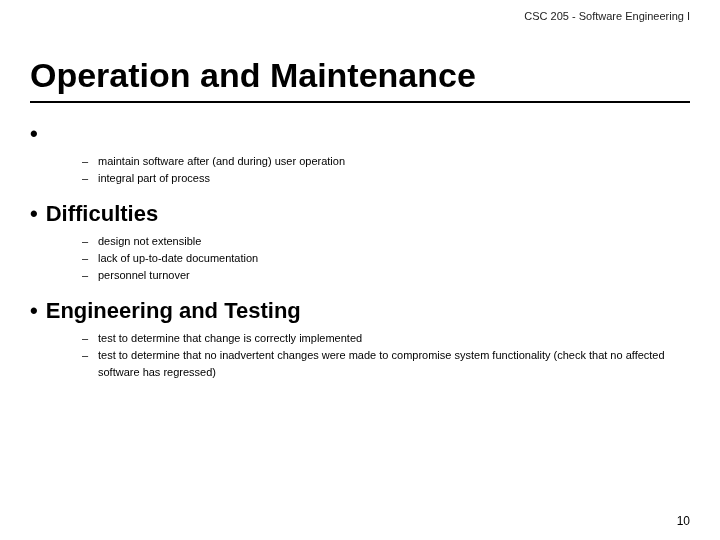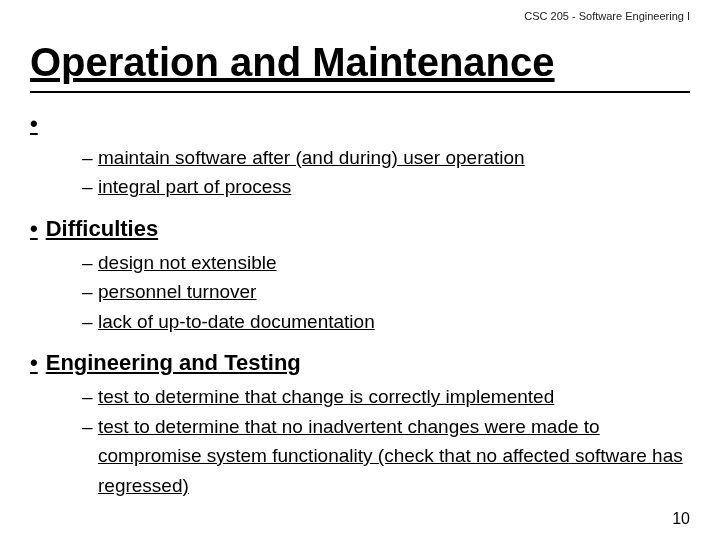--- a/index.html
+++ b/index.html
@@ -15,37 +15,36 @@
       font-family: "Times New Roman", Times, serif;
       overflow: hidden;
       position: relative;
     }
 
     .slide {
       width: 720px;
       height: 540px;
       padding: 12px 30px 16px 30px;
       position: relative;
-      text-decoration: underline;
     }
 
     .course-label {
       position: absolute;
       top: 10px;
       right: 30px;
       font-size: 11px;
       color: #222;
       font-family: Arial, Helvetica, sans-serif;
     }
 
     .slide-title {
-      font-size: 40px;
+      font-size: 34px;
       font-weight: bold;
       color: #000;
-      margin-top: 28px;
+      margin-top: 44px;
       margin-bottom: 6px;
       font-family: Arial, Helvetica, sans-serif;
     }
 
     .title-rule {
       border: none;
       border-top: 2px solid #000;
       margin-bottom: 18px;
     }
 
@@ -65,21 +64,21 @@
       font-weight: bold;
     }
 
     .sub-list {
       list-style: none;
       margin-left: 52px;
       margin-bottom: 14px;
     }
 
     .sub-list li {
-      font-size: 19px;
+      font-size: 11px;
       color: #000;
       line-height: 1.55;
       position: relative;
       padding-left: 16px;
       font-family: Arial, Helvetica, sans-serif;
     }
 
     .sub-list li::before {
       content: "–";
       position: absolute;
@@ -87,21 +86,21 @@
     }
 
     .section-block {
       margin-bottom: 10px;
     }
 
     .page-number {
       position: absolute;
       bottom: 12px;
       right: 30px;
-      font-size: 16px;
+      font-size: 12px;
       color: #000;
       font-family: Arial, Helvetica, sans-serif;
     }
   </style>
 </head>
 <body>
 
 <div class="slide">
 
   <div class="course-label">CSC 205 - Software Engineering I</div>
@@ -119,22 +118,22 @@
     </ul>
   </div>
 
   <div class="section-block">
     <div class="section-header">
       <span class="bullet-dot">•</span>
       <span>Difficulties</span>
     </div>
     <ul class="sub-list">
       <li>design not extensible</li>
+      <li>lack of up-to-date documentation</li>
       <li>personnel turnover</li>
-      <li>lack of up-to-date documentation</li>
     </ul>
   </div>
 
   <div class="section-block">
     <div class="section-header">
       <span class="bullet-dot">•</span>
       <span>Engineering and Testing</span>
     </div>
     <ul class="sub-list">
       <li>test to determine that change is correctly implemented</li>

